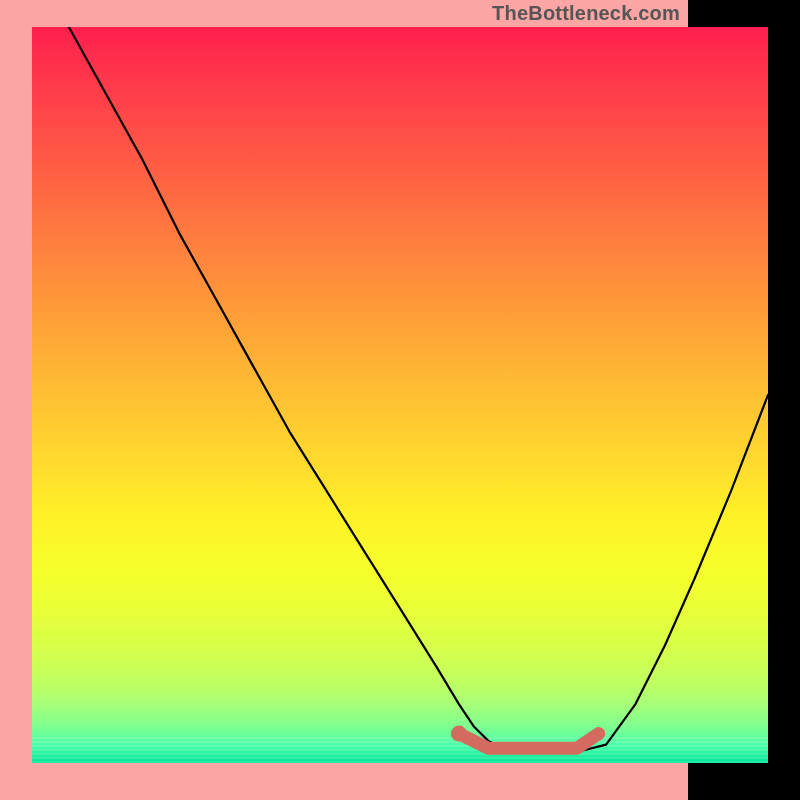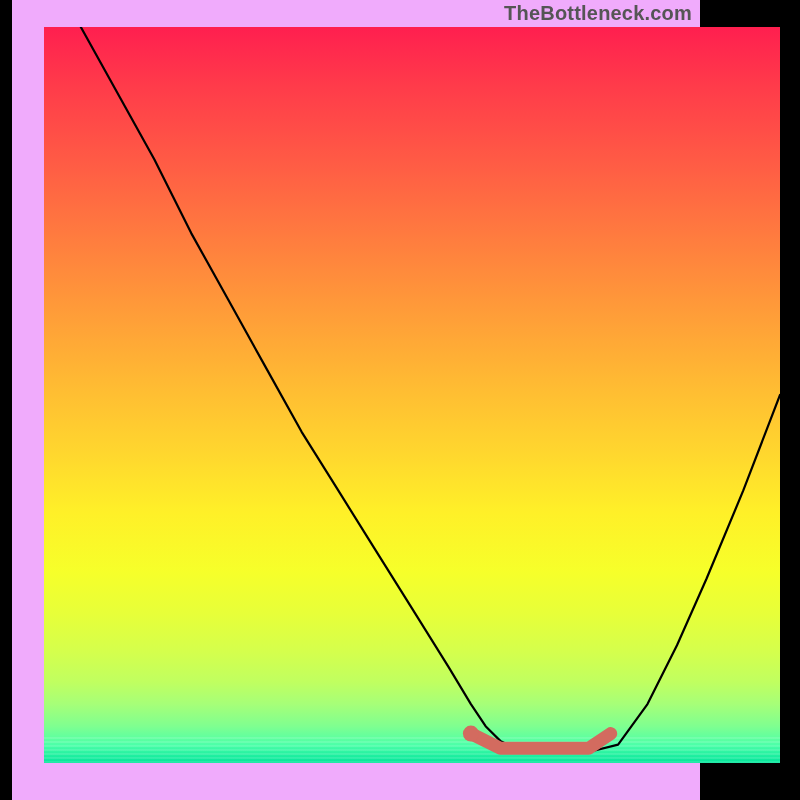--- a/index.html
+++ b/index.html
@@ -8,22 +8,21 @@
     width: 800px;
     height: 800px;
     background: #000;
     overflow: hidden;
     font-family: Arial, Helvetica, sans-serif;
   }
   .frame {
     position: relative;
     width: 688px;
     height: 800px;
-    background: #f0abfc;
-    margin-left: 12px;
+    background: #fca5a5;
   }
   .watermark {
     position: absolute;
     top: 2px;
     right: 8px;
     color: #555;
     font-size: 20px;
     font-weight: 600;
     letter-spacing: 0.2px;
     z-index: 5;

